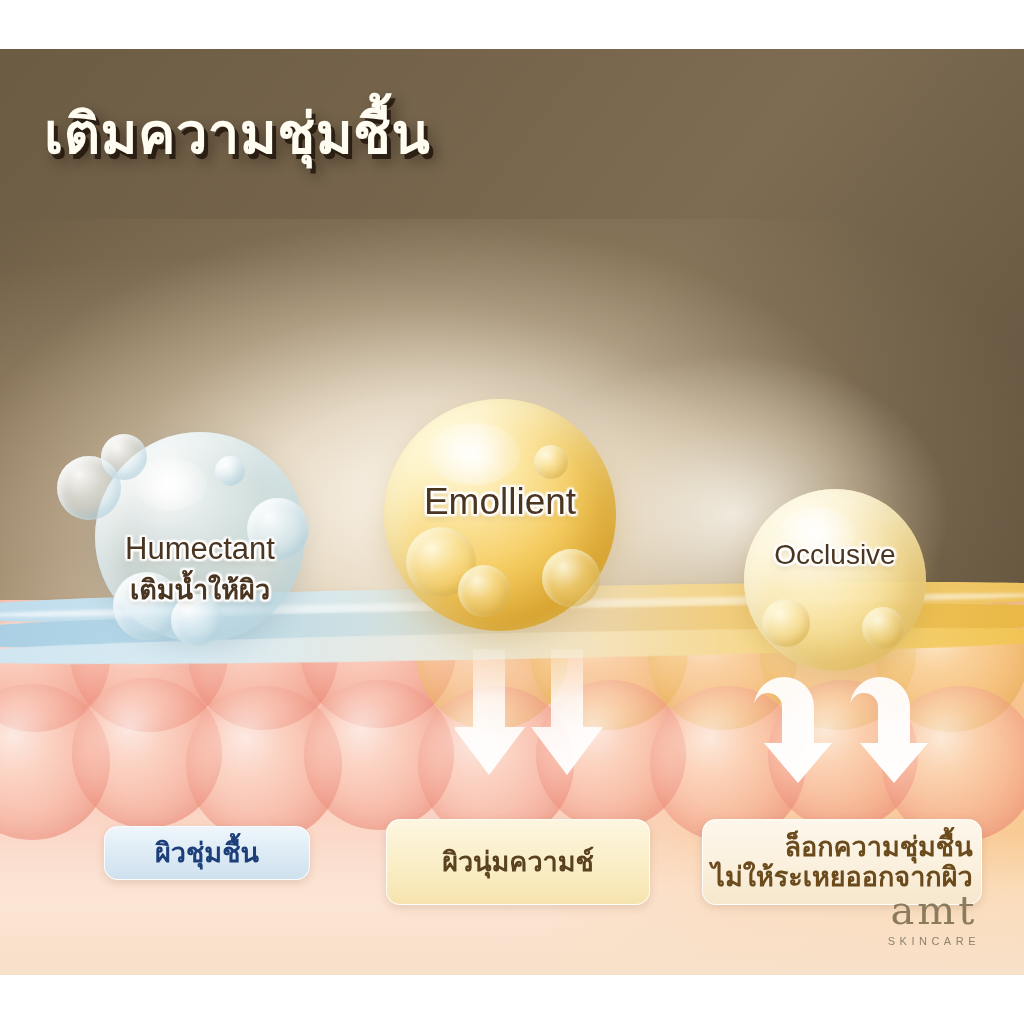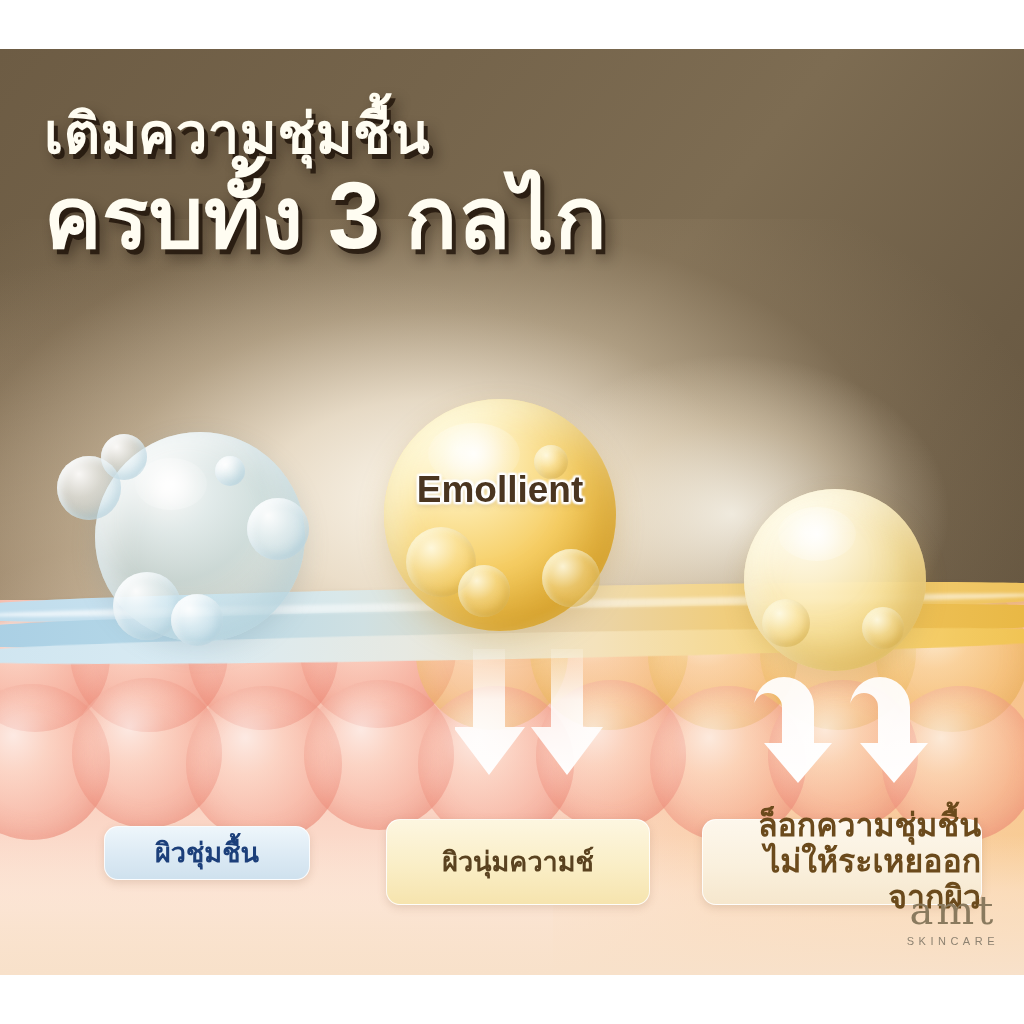--- a/index.html
+++ b/index.html
@@ -82,21 +82,21 @@
     text-shadow:4px 5px 0 rgba(32,20,10,.82), 7px 8px 14px rgba(20,12,6,.45);}
   #hl-1{font-size:56px;}
   #hl-2{font-size:86px;margin-top:6px;}
   .hl-num{font-size:94px;}
 
   
   .drop-cap{position:absolute;z-index:9;text-align:center;color:#4a3520;
     text-shadow:-2px 0 2px #fff, 2px 0 2px #fff, 0 -2px 2px #fff, 0 2px 2px #fff,
                 -2px -2px 2px #fff, 2px 2px 2px #fff, -2px 2px 2px #fff, 2px -2px 2px #fff,
                 0 3px 6px rgba(120,90,50,.35);}
-  .drop-cap .en{font-weight:700;display:block;}
+  .drop-cap .en{font-weight:400;display:block;margin-top:12px;}
   .drop-cap .th{font-weight:700;display:block;}
   .drop-cap .par{font-weight:700;display:block;}
 
   #cap-humectant{left:60px;top:470px;width:280px;}
   #cap-humectant .en{font-size:31px;}
   #cap-humectant .th{font-size:27px;margin-top:1px;}
 
   #cap-emollient{left:360px;top:420px;width:280px;}
   #cap-emollient .en{font-size:37px;}
   #cap-emollient .th{font-size:29px;margin-top:-1px;}
@@ -124,24 +124,24 @@
   #benefit-1 .txt{color:#1c3f7a;font-size:27px;}
 
   #benefit-2{left:386px;top:770px;width:262px;height:84px;
     background:linear-gradient(180deg,#fdf6e0 0%,#faeec6 55%,#f6e4ae 100%);
     border:1px solid rgba(255,255,255,.85);}
   #benefit-2 .txt{color:#5a4220;font-size:27px;}
 
   #benefit-3{left:702px;top:770px;width:278px;height:84px;
     background:linear-gradient(180deg,#fdf7ec 0%,#faf0dd 55%,#f6e7cd 100%);
     border:1px solid rgba(255,255,255,.85);}
-  #benefit-3 .txt{color:#6b4a1c;font-size:32px;margin-left:39px;}
-
-  
-  #logo{position:absolute;right:25px;bottom:28px;z-index:12;text-align:center;}
+  #benefit-3 .txt{color:#6b4a1c;font-size:27px;}
+
+  
+  #logo{position:absolute;right:44px;bottom:28px;z-index:12;text-align:center;}
   #logo-mark{font-size:40px;font-weight:400;color:#8a7a5e;letter-spacing:3px;line-height:1;
     font-family:"DejaVu Serif",serif;}
   #logo-sub{font-size:11px;color:#8d8271;letter-spacing:4.5px;margin-top:5px;font-weight:400;}
 </style>
 </head>
 <body>
 
 <div id="poster">
 
   <div id="art">
@@ -228,31 +228,35 @@
           <linearGradient id="agl" x1="0" y1="0" x2="0" y2="1">
             <stop offset="0%" stop-color="#ffffff" stop-opacity="0.92"></stop>
             <stop offset="100%" stop-color="#ffffff" stop-opacity="0.99"></stop>
           </linearGradient>
         </defs>
         <path d="M2 118 L2 46 A30 30 0 0 1 62 46 L62 82 L80 82 L46 122 L12 82 L30 82 L30 46 A14 14 0 0 0 2 46 Z" fill="url(#agl)"></path>
         <path d="M98 118 L98 46 A30 30 0 0 1 158 46 L158 82 L176 82 L142 122 L108 82 L126 82 L126 46 A14 14 0 0 0 98 46 Z" fill="url(#agl)"></path>
       </svg>
     </div>
 
+    <div class="drop-cap" id="cap-humectant">
+      <span class="en">Humectant</span>
+      <span class="th">เติมน้ำให้ผิว</span>
+    </div>
 
     <div class="drop-cap" id="cap-emollient">
       <span class="en">Emollient</span>
     </div>
 
     <div class="drop-cap" id="cap-occlusive">
+      <span class="en">Occlusive</span>
     </div>
 
     <div id="headline">
       <div class="hl-line" id="hl-1">เติมความชุ่มชื้น</div>
-      <div class="hl-line" id="hl-2"><span>ครบทั้ง </span><span class="hl-num">3</span><span> กลไก</span></div>
     </div>
 
     <div class="benefit" id="benefit-1">
       <div class="txt">
         <span>ผิวชุ่มชื้น</span>
       </div>
     </div>
 
     <div class="benefit" id="benefit-2">
       <div class="txt">

